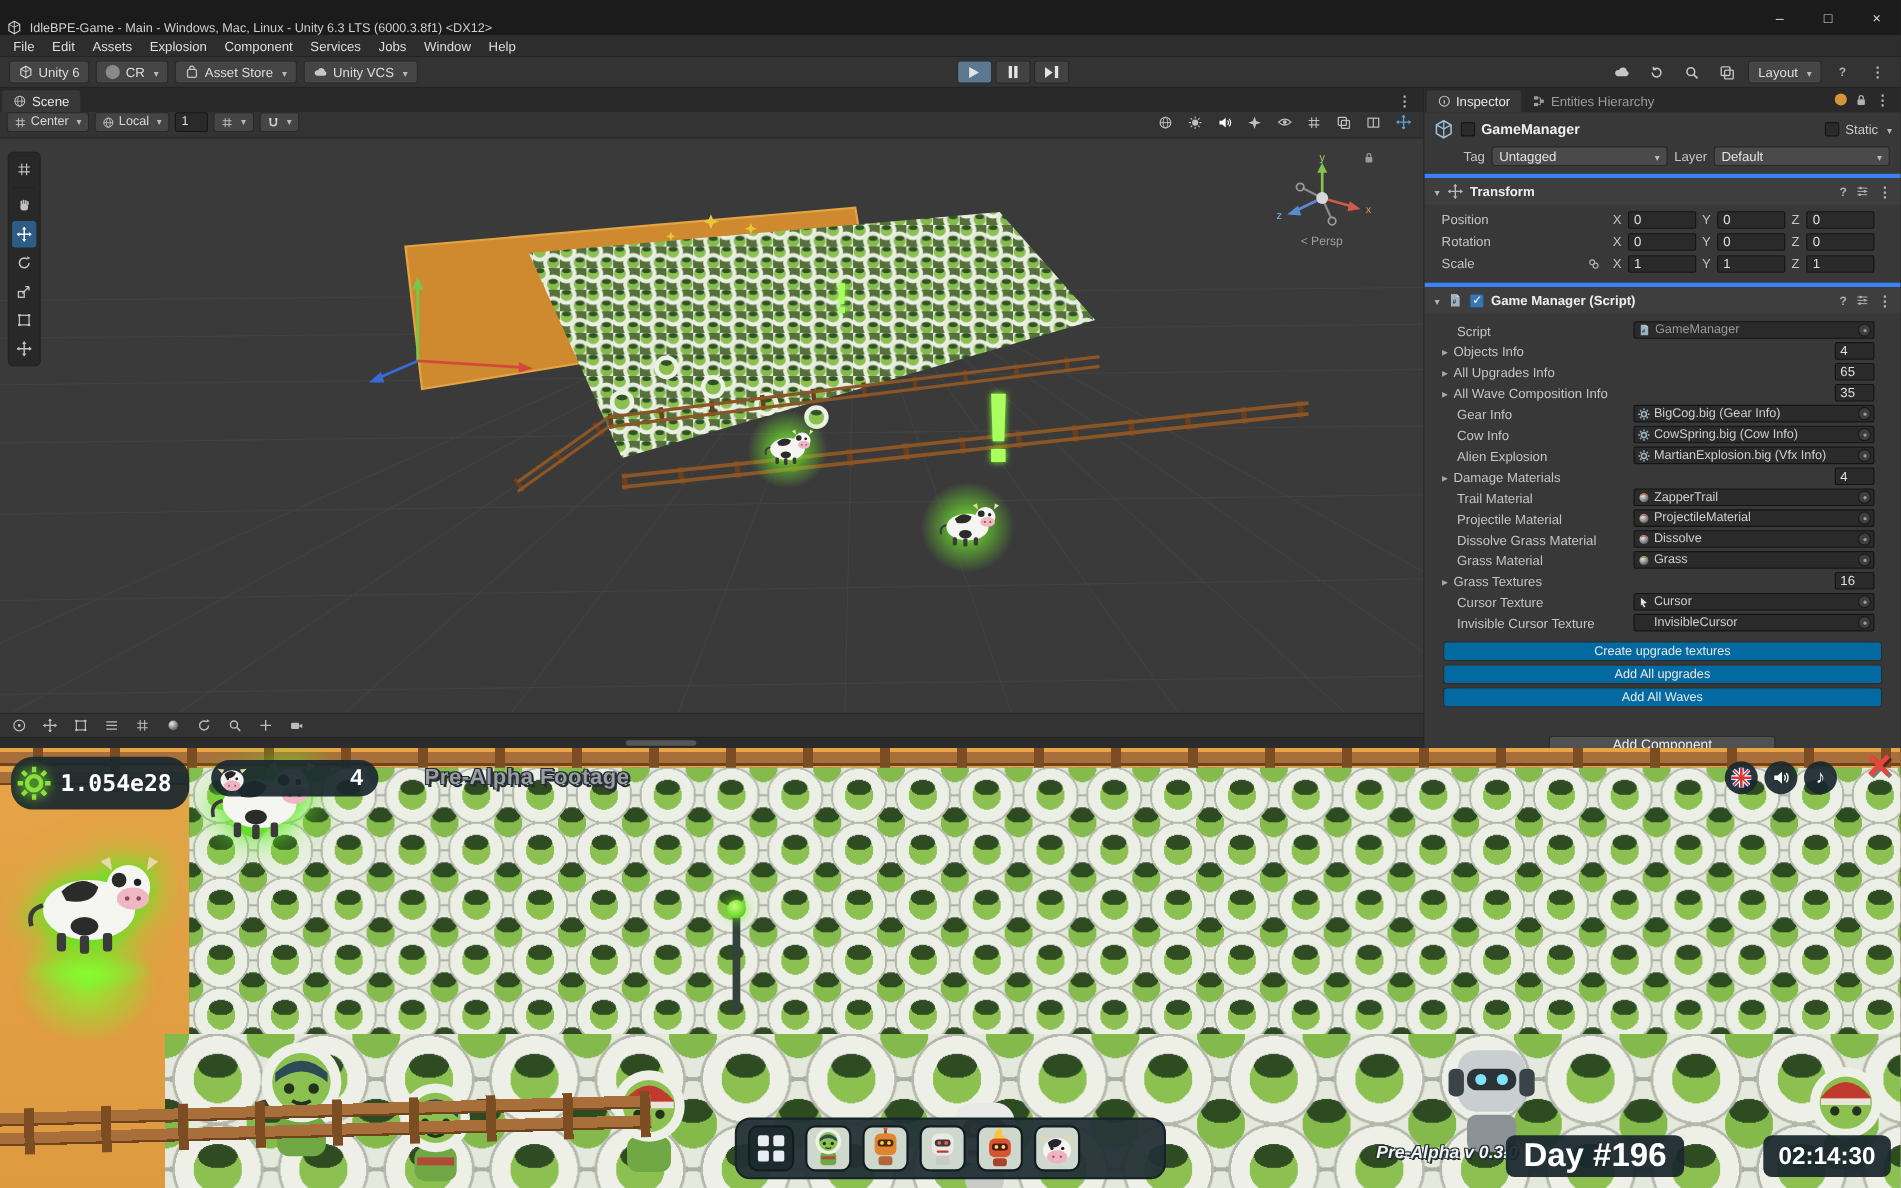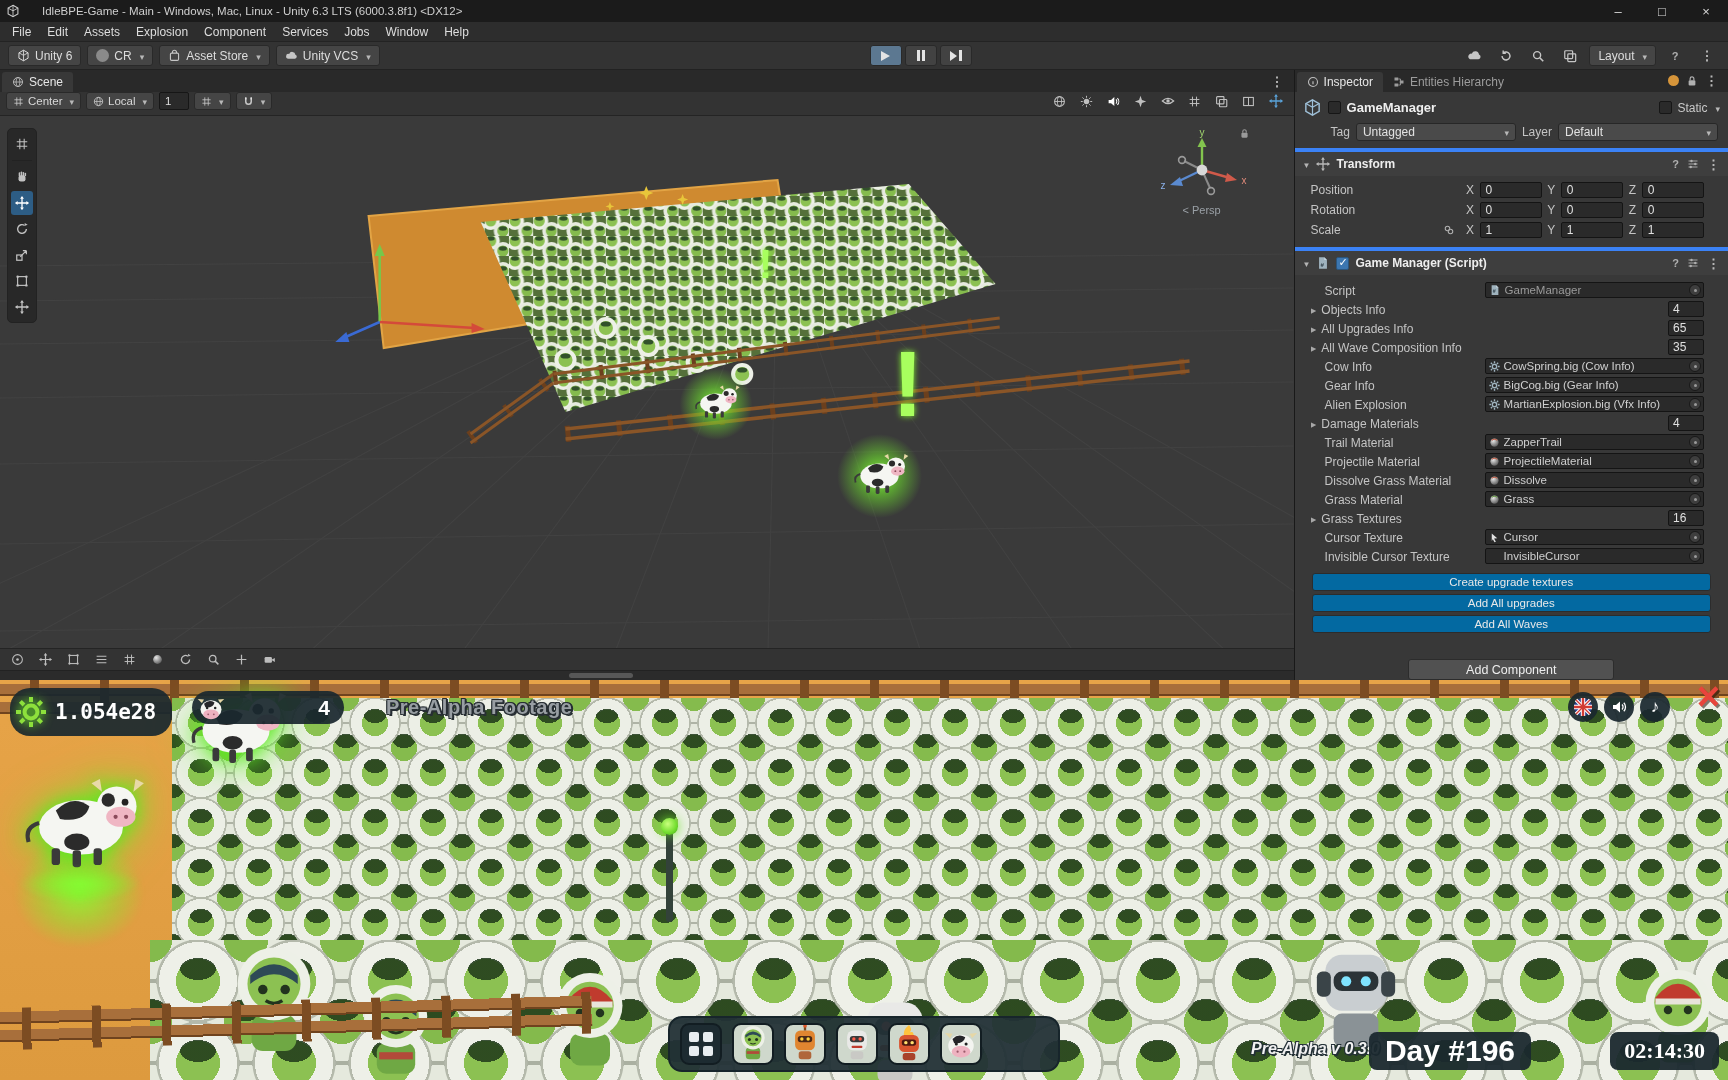--- a/index.html
+++ b/index.html
@@ -6,21 +6,21 @@
   html,body{background:#111}
   #app{position:relative;width:1728px;height:1080px;background:#383838;
        font-family:"Liberation Sans",sans-serif;font-size:12px;color:#d2d2d2;
        overflow:hidden;display:flex;flex-direction:column;user-select:none}
   svg{display:block}
   .caret::after{content:"▾";font-size:9px;color:#b8b8b8;margin-left:3px}
   .kebab::after{content:"⋮";color:#b8b8b8;font-size:13px;font-weight:bold}
   .help::after{content:"?";color:#b0b0b0;font-size:11px;font-weight:bold}
 
   
-  .titlebar{height:22px;background:#1b1b1b;display:flex;align-items:center;gap:22px;padding-left:6px;flex:0 0 auto}
+  .titlebar{height:32px;background:#1b1b1b;display:flex;align-items:flex-end;gap:7px;padding-left:6px;flex:0 0 auto}
   .title-text{font-size:11.5px;color:#cfcfcf;white-space:nowrap}
   .win-controls{margin-left:auto;display:flex;height:100%}
   .win-btn{width:44px;display:flex;align-items:center;justify-content:center;color:#d8d8d8;font-size:13px}
 
   
   .menubar{height:20px;background:#2d2d2d;border-bottom:1px solid #232323;display:flex;align-items:center;padding-left:4px;flex:0 0 auto}
   .menu-item{padding:1px 8px;color:#dedede}
 
   
   .toolbar{height:28px;background:#333;border-bottom:1px solid #222;display:flex;align-items:center;padding:0 8px;gap:6px;flex:0 0 auto}
@@ -146,21 +146,21 @@
     border:2px solid #17252b;border-radius:14px;display:flex;align-items:center;gap:10px;padding:0 10px;z-index:10}
   .gvt-btn{width:42px;height:42px;border-radius:9px;background:#1d2b31;border:2px solid #121d22;display:flex;align-items:center;justify-content:center;overflow:hidden}
   .gvt-btn.portrait{background:#cfd8cc}
   .grid4{display:grid;grid-template-columns:10px 10px;grid-template-rows:10px 10px;gap:4px}
   .grid4 span{background:#e8edf0;border-radius:2px}
 
   .gv-version{position:absolute;right:348px;bottom:22px;font-style:italic;font-weight:bold;font-size:16px;color:#f2f2f2;z-index:10;
     text-shadow:1.5px 1.5px 0 #233036,-1px -1px 0 #233036,1px -1px 0 #233036,-1px 1px 0 #233036}
   .gv-badge{position:absolute;bottom:10px;background:rgba(26,40,46,.95);border-radius:8px;color:#fff;font-weight:bold;z-index:10;display:flex;align-items:center}
   .gv-day{right:197px;height:38px;padding:0 16px;font-size:30px}
-  .gv-time{right:9px;height:38px;padding:0 14px;font-size:22px;font-family:Liberation Serif, serif}
+  .gv-time{right:9px;height:38px;padding:0 14px;font-size:22px;font-family:Liberation Sans, sans-serif}
 </style>
 </head>
 <body>
 
 <svg width="0" height="0" style="position:absolute">
   <defs>
     <radialGradient id="glowGrad" cx="50%" cy="50%" r="50%">
       <stop offset="0%" stop-color="rgba(145,255,65,0.95)"></stop>
       <stop offset="45%" stop-color="rgba(115,240,45,0.55)"></stop>
       <stop offset="100%" stop-color="rgba(115,240,45,0)"></stop>
@@ -927,36 +927,36 @@
           <div class="prop-row">
             <span class="prop-label fold">All Upgrades Info</span>
             <span class="num-field">65</span>
           </div>
           <div class="prop-row">
             <span class="prop-label fold">All Wave Composition Info</span>
             <span class="num-field">35</span>
           </div>
 
           <div class="prop-row">
+            <span class="prop-label nofold">Gear Info</span>
+            <span class="obj-field">
+              <svg width="11" height="11" viewBox="0 0 16 16">
+                  <use href="#sym-gear" style="color:#9fb3be"></use>
+                </svg>
+              <span class="obj-text">BigCog.big (Gear Info)</span>
+              <span class="picker"></span>
+            </span>
+          </div>
+          <div class="prop-row">
             <span class="prop-label nofold">Cow Info</span>
             <span class="obj-field">
               <svg width="11" height="11" viewBox="0 0 16 16">
                   <use href="#sym-gear" style="color:#9fb3be"></use>
                 </svg>
               <span class="obj-text">CowSpring.big (Cow Info)</span>
-              <span class="picker"></span>
-            </span>
-          </div>
-          <div class="prop-row">
-            <span class="prop-label nofold">Gear Info</span>
-            <span class="obj-field">
-              <svg width="11" height="11" viewBox="0 0 16 16">
-                  <use href="#sym-gear" style="color:#9fb3be"></use>
-                </svg>
-              <span class="obj-text">BigCog.big (Gear Info)</span>
               <span class="picker"></span>
             </span>
           </div>
           <div class="prop-row">
             <span class="prop-label nofold">Alien Explosion</span>
             <span class="obj-field">
               <svg width="11" height="11" viewBox="0 0 16 16">
                   <use href="#sym-gear" style="color:#9fb3be"></use>
                 </svg>
               <span class="obj-text">MartianExplosion.big (Vfx Info)</span>

